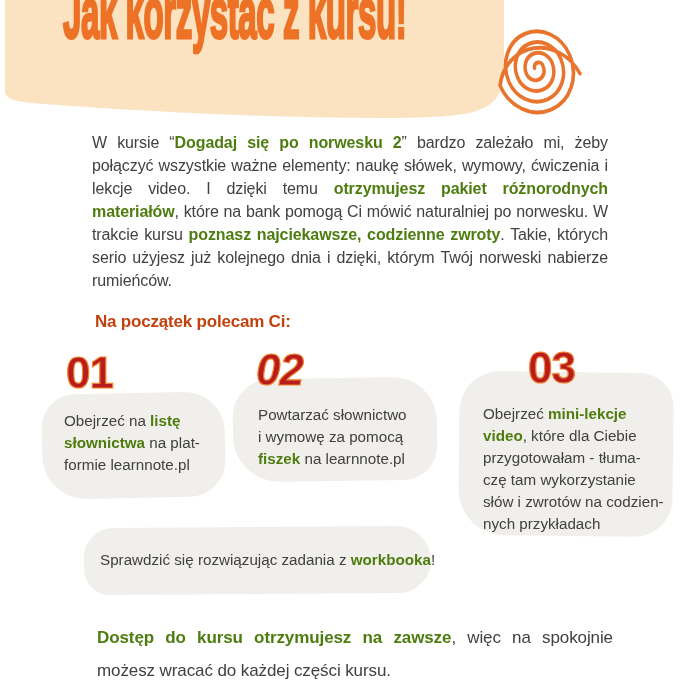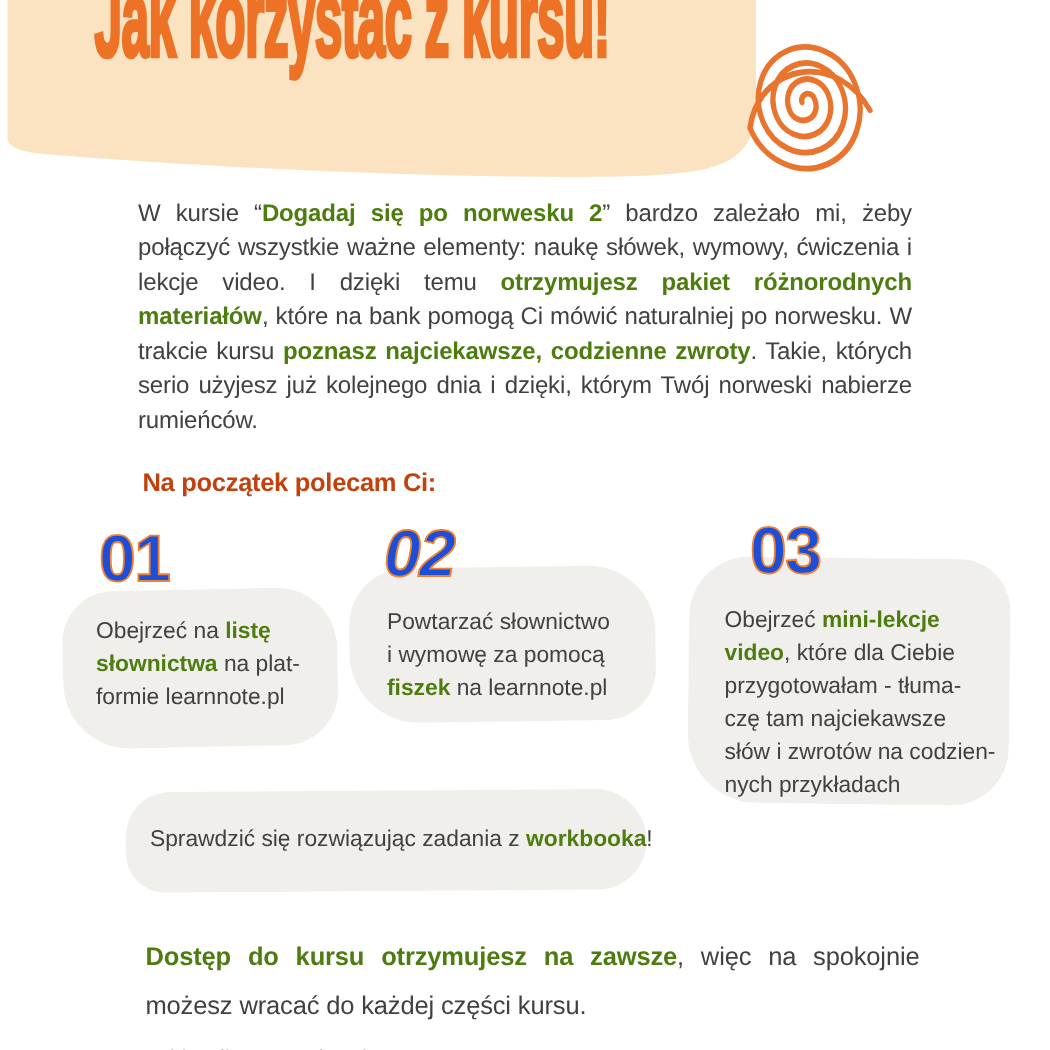--- a/index.html
+++ b/index.html
@@ -27,26 +27,26 @@
     position:absolute;left:95px;top:312px;
     font-size:17px;font-weight:700;color:#c2410c;letter-spacing:-0.2px;
   }
   
   .blob{position:absolute;background:#F1EFEB;}
   .blob1{left:42px;top:393px;width:183px;height:105px;border-radius:34px 40px 36px 44px;transform:rotate(-1.2deg);}
   .blob2{left:233px;top:378px;width:204px;height:103px;border-radius:38px 44px 34px 46px;transform:rotate(-0.8deg);}
   .blob3{left:459px;top:372px;width:214px;height:164px;border-radius:40px 34px 38px 46px;transform:rotate(0.7deg);}
   .blob4{left:84px;top:527px;width:347px;height:67px;border-radius:34px 40px 38px 30px;transform:rotate(-0.4deg);}
   .num{
-    position:absolute;font-size:44px;font-weight:700;color:#1d4ed8;
+    position:absolute;font-size:44px;font-weight:700;color:#b91c1c;
     -webkit-text-stroke:1.2px #F0812E;letter-spacing:-1px;line-height:44px;z-index:3;
   }
   .n1{left:66px;top:351px;}
   .n2{left:256px;top:348px;font-style:italic;}
-  .n3{left:500px;top:346px;}
+  .n3{left:528px;top:346px;}
   .n4{left:96px;top:501px;}
   .steptext{position:absolute;z-index:2;font-size:15.2px;line-height:22px;color:#414141;}
   .steptext .line{white-space:nowrap;}
   .t1{left:64px;top:410px;}
   .t2{left:258px;top:404px;}
   .t3{left:483px;top:403px;}
   .t4{left:100px;top:549px;}
   
   .footerp{
     position:absolute;left:97px;top:621px;width:516px;margin:0;
@@ -106,21 +106,21 @@
   <div class="steptext t2">
     <div class="line"><span>Powtarzać słownictwo</span></div>
     <div class="line"><span>i wymowę za pomocą</span></div>
     <div class="line"><span class="b">fiszek</span><span> na learnnote.pl</span></div>
   </div>
 
   <div class="steptext t3">
     <div class="line"><span>Obejrzeć </span><span class="b">mini-lekcje</span></div>
     <div class="line"><span class="b">video</span><span>, które dla Ciebie</span></div>
     <div class="line"><span>przygotowałam - tłuma-</span></div>
-    <div class="line"><span>czę tam najciekawsze</span></div>
+    <div class="line"><span>czę tam wykorzystanie</span></div>
     <div class="line"><span>słów i zwrotów na codzien-</span></div>
     <div class="line"><span>nych przykładach</span></div>
   </div>
 
   <div class="steptext t4">
     <div class="line"><span>Sprawdzić się rozwiązując zadania z </span><span class="b">workbooka</span><span>!</span></div>
   </div>
 
   <p class="footerp"><span class="b">Dostęp do kursu otrzymujesz na zawsze</span><span>, więc na spokojnie możesz wracać do każdej części kursu.</span></p>
   <div class="signoff">Lykke til - Powodzenia!</div>

